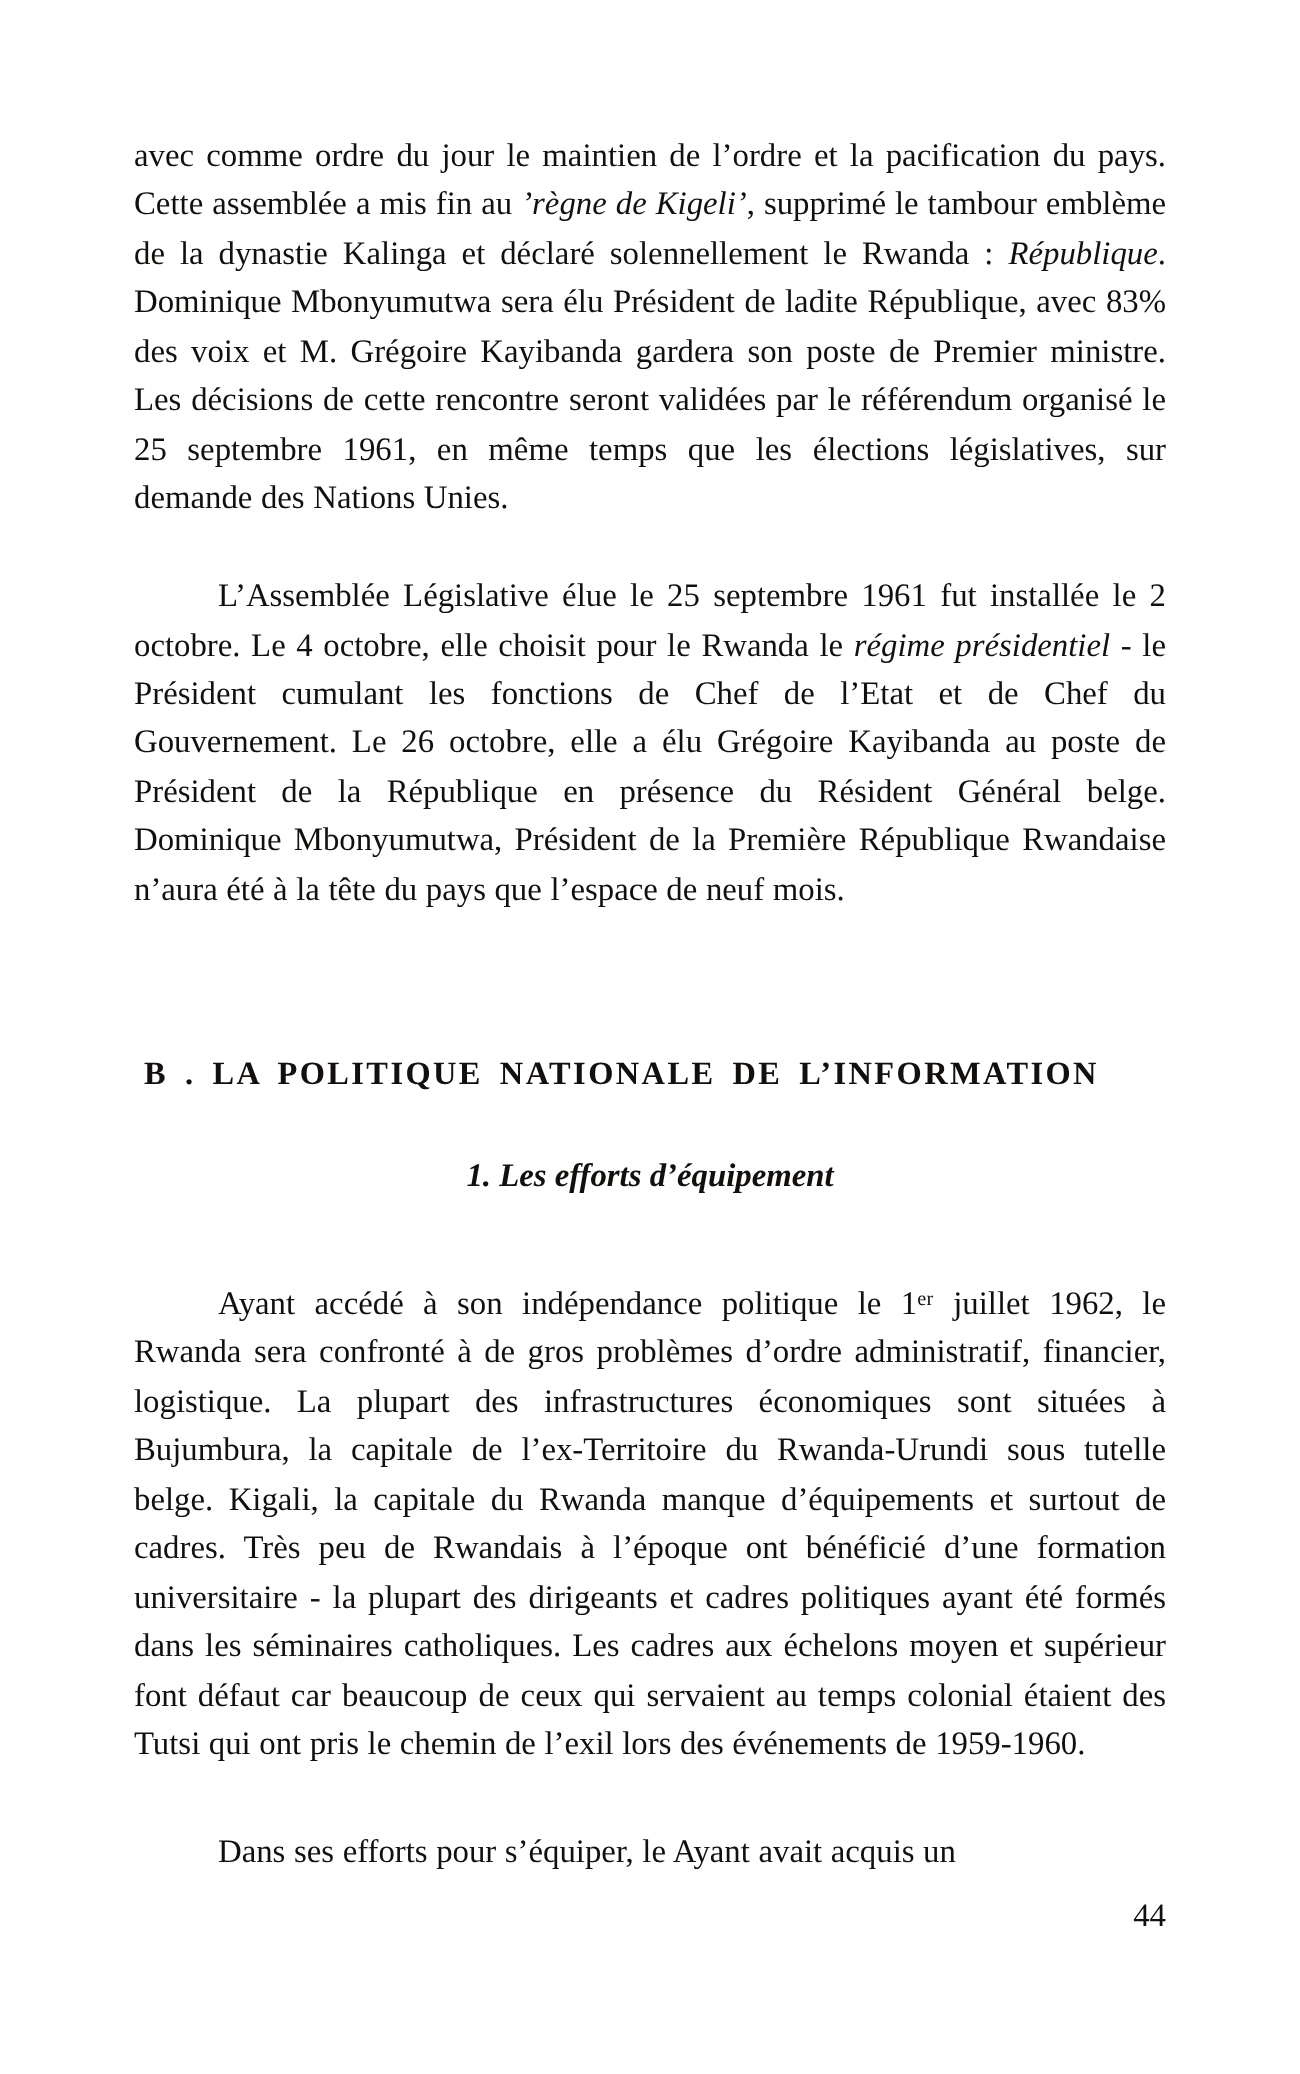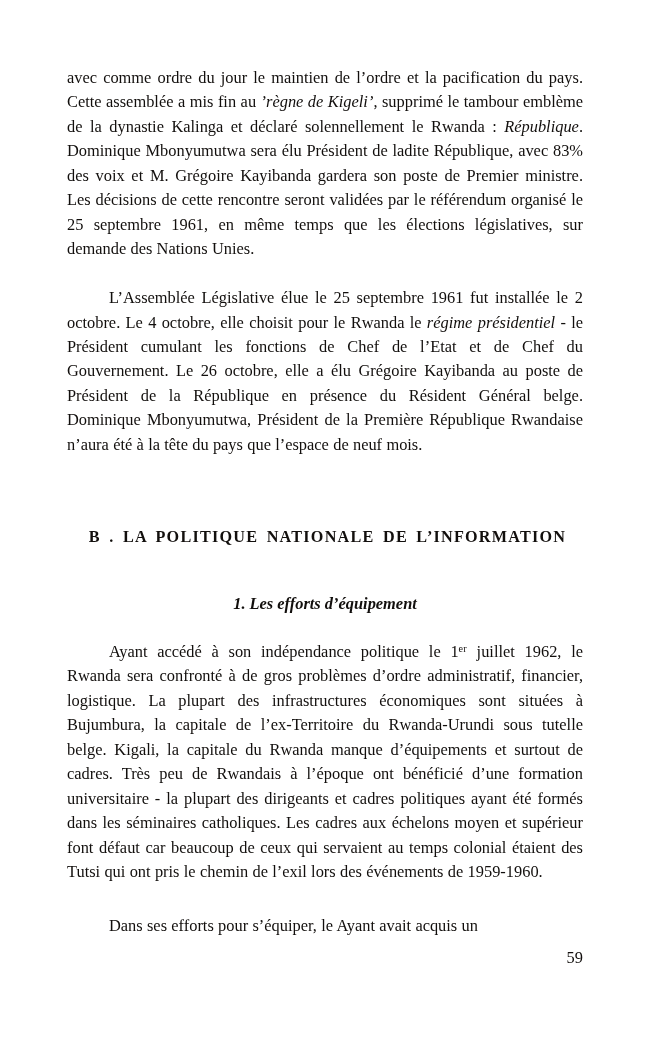--- a/index.html
+++ b/index.html
@@ -60,35 +60,34 @@
   .section-heading {
     position: absolute;
     left: 72px;
     top: 527px;
     width: 511px;
     font-size: 16.2px;
     font-weight: bold;
     letter-spacing: 1.22px;
     word-spacing: 3.2px;
     line-height: 20px;
-    text-align: center;
+    text-align: left;
     white-space: nowrap;
   }
 
   .sub-heading {
     position: absolute;
     left: 67px;
     top: 578px;
     width: 516px;
     text-align: center;
     font-size: 16.4px;
     font-weight: bold;
     font-style: italic;
     line-height: 20px;
-    margin-top: 16px;
   }
 
   .block-2 {
     position: absolute;
     left: 67px;
     top: 640px;
     width: 516px;
   }
 
   .block-3 {
@@ -132,15 +131,15 @@
   <div class="sub-heading">1. Les efforts d’équipement</div>
 
   <div class="block-2">
     <p class="para"><span>Ayant accédé à son indépendance politique le 1</span><span class="sup">er</span><span> juillet 1962, le Rwanda sera confronté à de gros problèmes d’ordre administratif, financier, logistique. La plupart des infrastructures économiques sont situées à Bujumbura, la capitale de l’ex-Territoire du Rwanda-Urundi sous tutelle belge. Kigali, la capitale du Rwanda manque d’équipements et surtout de cadres. Très peu de Rwandais à l’époque ont bénéficié d’une formation universitaire - la plupart des dirigeants et cadres politiques ayant été formés dans les séminaires catholiques. Les cadres aux échelons moyen et supérieur font défaut car beaucoup de ceux qui servaient au temps colonial étaient des Tutsi qui ont pris le chemin de l’exil lors des événements de 1959-1960.</span></p>
   </div>
 
   <div class="block-3">
     <p class="para">Dans ses efforts pour s’équiper, le Ayant avait acquis un</p>
   </div>
 
-  <div class="folio">59</div>
+  <div class="folio">44</div>
 
 </div>
 
 </body></html>

